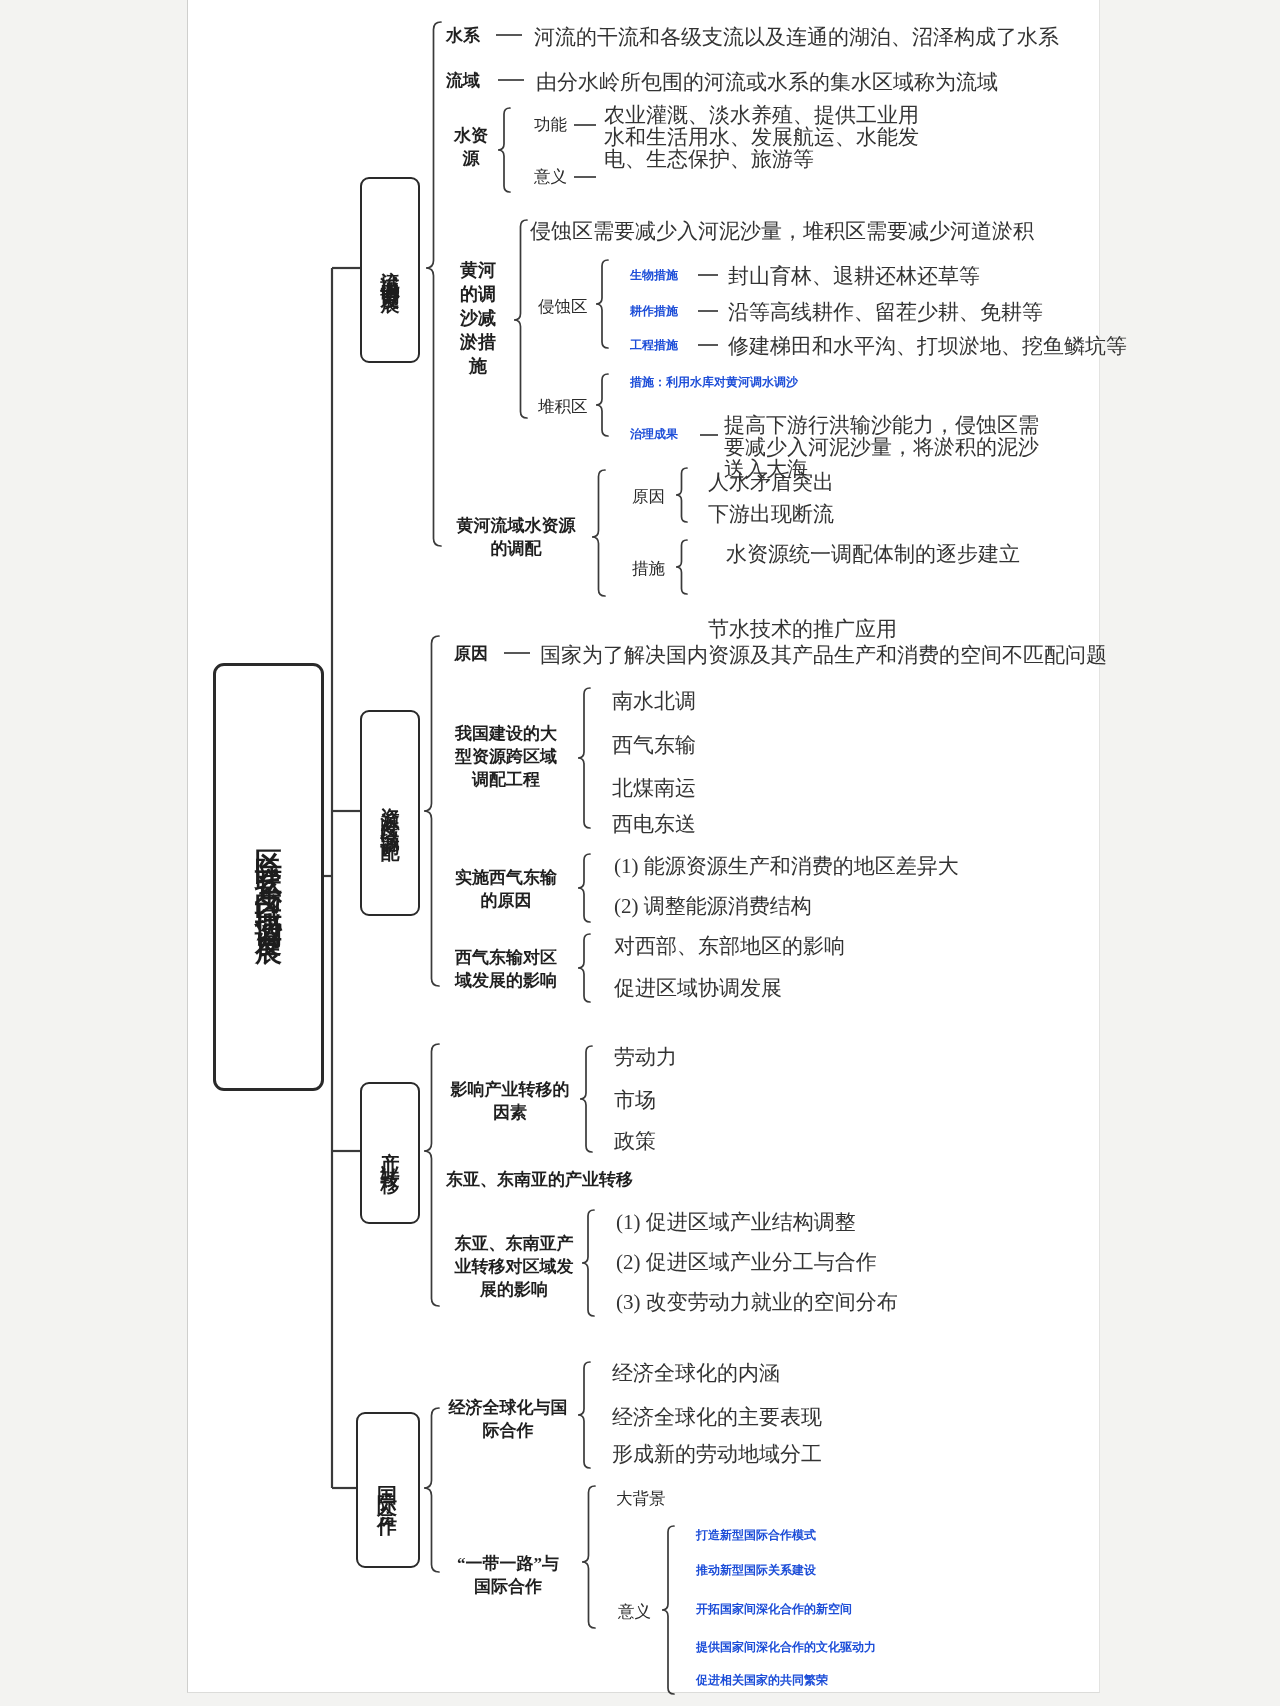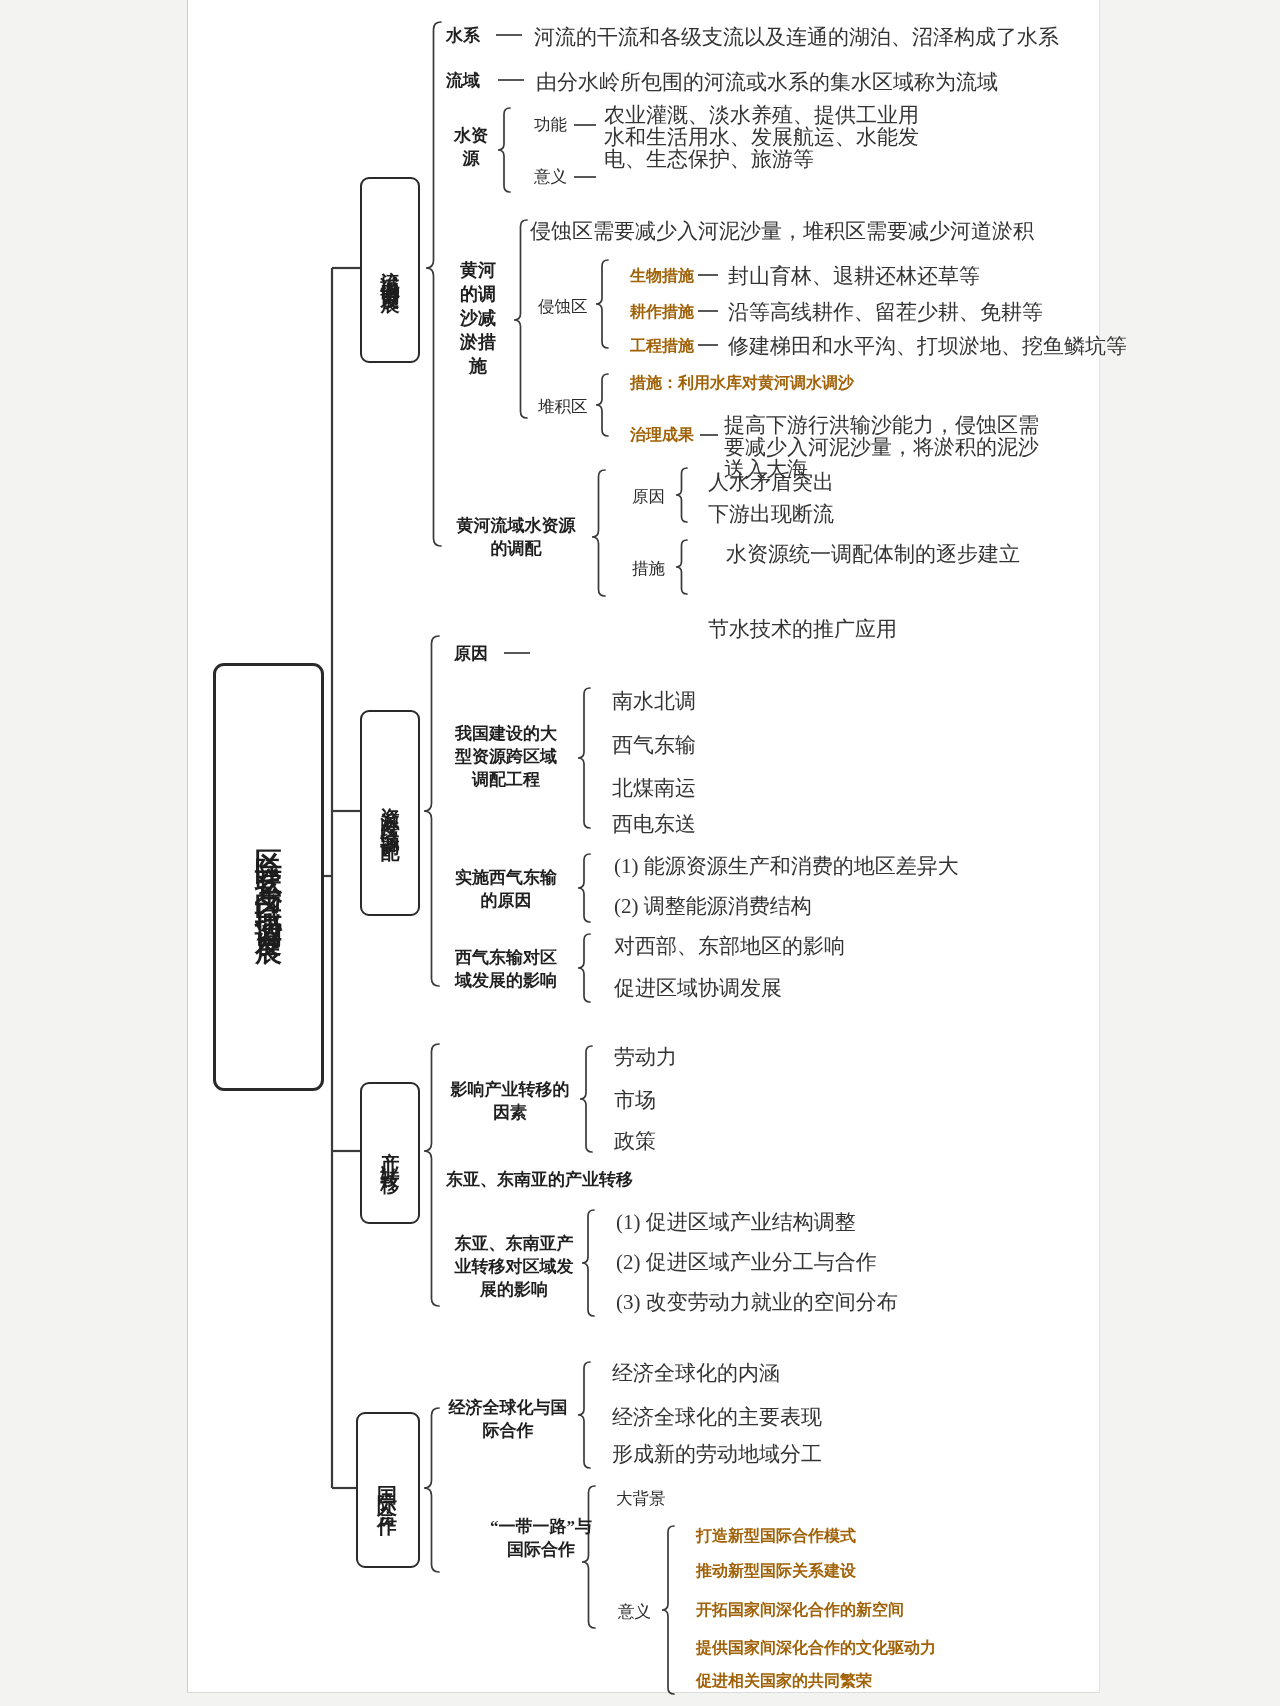--- a/index.html
+++ b/index.html
@@ -15,21 +15,21 @@
     border-right:1px solid #e3e3e1;
     border-bottom:1px solid #dcdcda;
   }
   #canvas{position:absolute;left:0;top:0;width:1280px;height:1706px;}
   svg.layer{position:absolute;left:0;top:0;pointer-events:none;}
   .t{position:absolute;white-space:nowrap;}
   .wrap{white-space:normal;word-break:break-all;}
   .ctr{text-align:center;}
   .b17{font-weight:700;font-size:17px;line-height:23px;color:#1f1f1f;}
   .b18{font-weight:700;font-size:18px;line-height:24px;color:#1f1f1f;}
-  .b15{font-weight:700;font-size:16px;line-height:21px;color:#a16207;}
+  .b15{font-weight:700;font-size:12px;line-height:21px;color:#1d4ed8;}
   .r16{font-weight:400;font-size:16.5px;line-height:22px;color:#2b2b2b;}
   .d15{font-weight:400;font-size:21px;line-height:22px;color:#333333;}
   .node{
     position:absolute;border:2.5px solid #2a2a2a;border-radius:9px;
     display:flex;align-items:center;justify-content:center;background:#fff;
   }
   .root{border-width:3px;border-radius:11px;}
   .vtext{
     writing-mode:vertical-rl;text-orientation:upright;
     font-weight:700;color:#1d1d1d;
@@ -136,20 +136,21 @@
 
   <div class="t b17 wrap ctr" style="left:452px;top:514px;width:128px;">黄河流域水资源的调配</div>
   <div class="t r16" style="left:632px;top:486px;">原因</div>
   <div class="t d15" style="left:708px;top:471px;">人水矛盾突出</div>
   <div class="t d15" style="left:708px;top:503px;">下游出现断流</div>
   <div class="t r16" style="left:632px;top:558px;">措施</div>
   <div class="t d15" style="left:708px;top:543px;margin-left:18px;">水资源统一调配体制的逐步建立</div>
   <div class="t d15" style="left:708px;top:576px;margin-top:42px;">节水技术的推广应用</div>
 
   <div class="t b17" style="left:454px;top:642px;">原因</div>
+  <div class="t d15" style="left:540px;top:644px;">国家为了解决国内资源及其产品生产和消费的空间不匹配问题</div>
 
   <div class="t b17 wrap ctr" style="left:452px;top:722px;width:108px;">我国建设的大型资源跨区域调配工程</div>
   <div class="t d15" style="left:612px;top:690px;">南水北调</div>
   <div class="t d15" style="left:612px;top:734px;">西气东输</div>
   <div class="t d15" style="left:612px;top:777px;">北煤南运</div>
   <div class="t d15" style="left:612px;top:813px;">西电东送</div>
 
   <div class="t b17 wrap ctr" style="left:452px;top:866px;width:108px;">实施西气东输的原因</div>
   <div class="t d15" style="left:614px;top:855px;">(1) 能源资源生产和消费的地区差异大</div>
   <div class="t d15" style="left:614px;top:895px;">(2) 调整能源消费结构</div>
@@ -168,21 +169,21 @@
   <div class="t b17 wrap ctr" style="left:450px;top:1232px;width:128px;">东亚、东南亚产业转移对区域发展的影响</div>
   <div class="t d15" style="left:616px;top:1211px;">(1) 促进区域产业结构调整</div>
   <div class="t d15" style="left:616px;top:1251px;">(2) 促进区域产业分工与合作</div>
   <div class="t d15" style="left:616px;top:1291px;">(3) 改变劳动力就业的空间分布</div>
 
   <div class="t b17 wrap ctr" style="left:444px;top:1396px;width:128px;">经济全球化与国际合作</div>
   <div class="t d15" style="left:612px;top:1362px;">经济全球化的内涵</div>
   <div class="t d15" style="left:612px;top:1406px;">经济全球化的主要表现</div>
   <div class="t d15" style="left:612px;top:1443px;">形成新的劳动地域分工</div>
 
-  <div class="t b17 wrap ctr" style="left:452px;top:1515px;width:112px;margin-left:33px;">“一带一路”与国际合作</div>
+  <div class="t b17 wrap ctr" style="left:452px;top:1552px;width:112px;">“一带一路”与国际合作</div>
   <div class="t r16" style="left:616px;top:1488px;">大背景</div>
   <div class="t r16" style="left:618px;top:1601px;">意义</div>
   <div class="t b15" style="left:696px;top:1525px;">打造新型国际合作模式</div>
   <div class="t b15" style="left:696px;top:1560px;">推动新型国际关系建设</div>
   <div class="t b15" style="left:696px;top:1599px;">开拓国家间深化合作的新空间</div>
   <div class="t b15" style="left:696px;top:1637px;">提供国家间深化合作的文化驱动力</div>
   <div class="t b15" style="left:696px;top:1670px;">促进相关国家的共同繁荣</div>
 
 </div>
 

